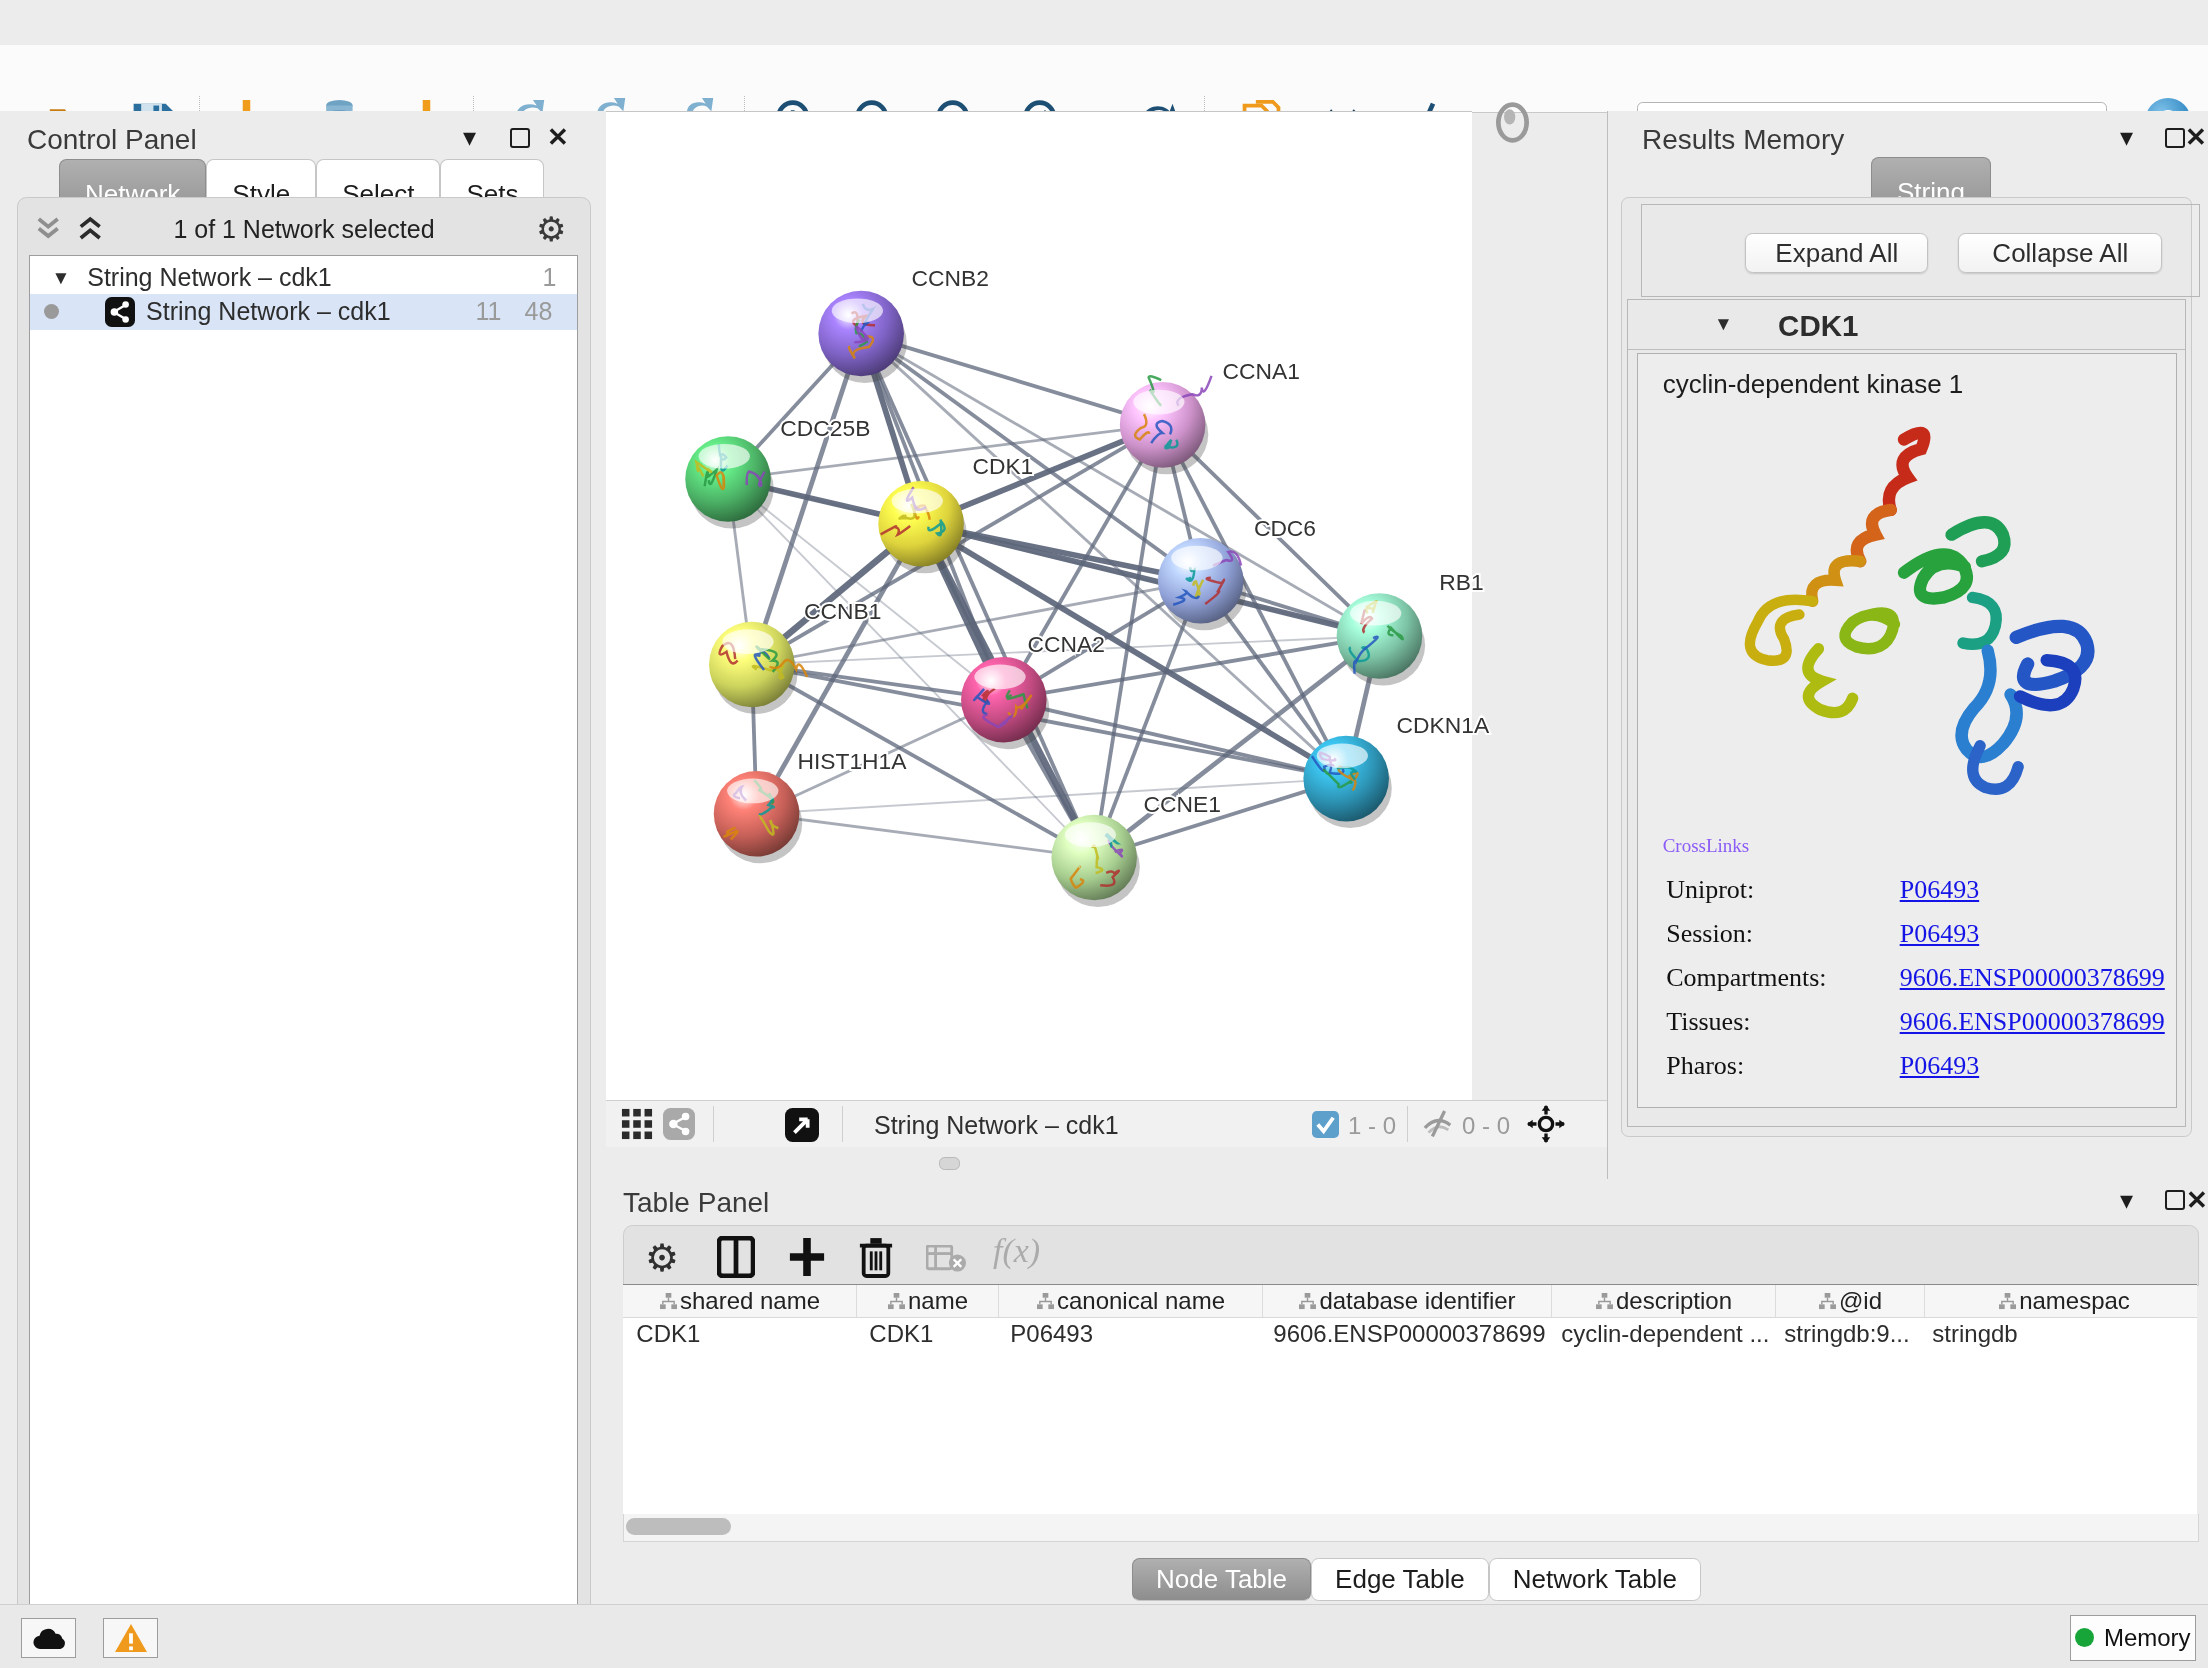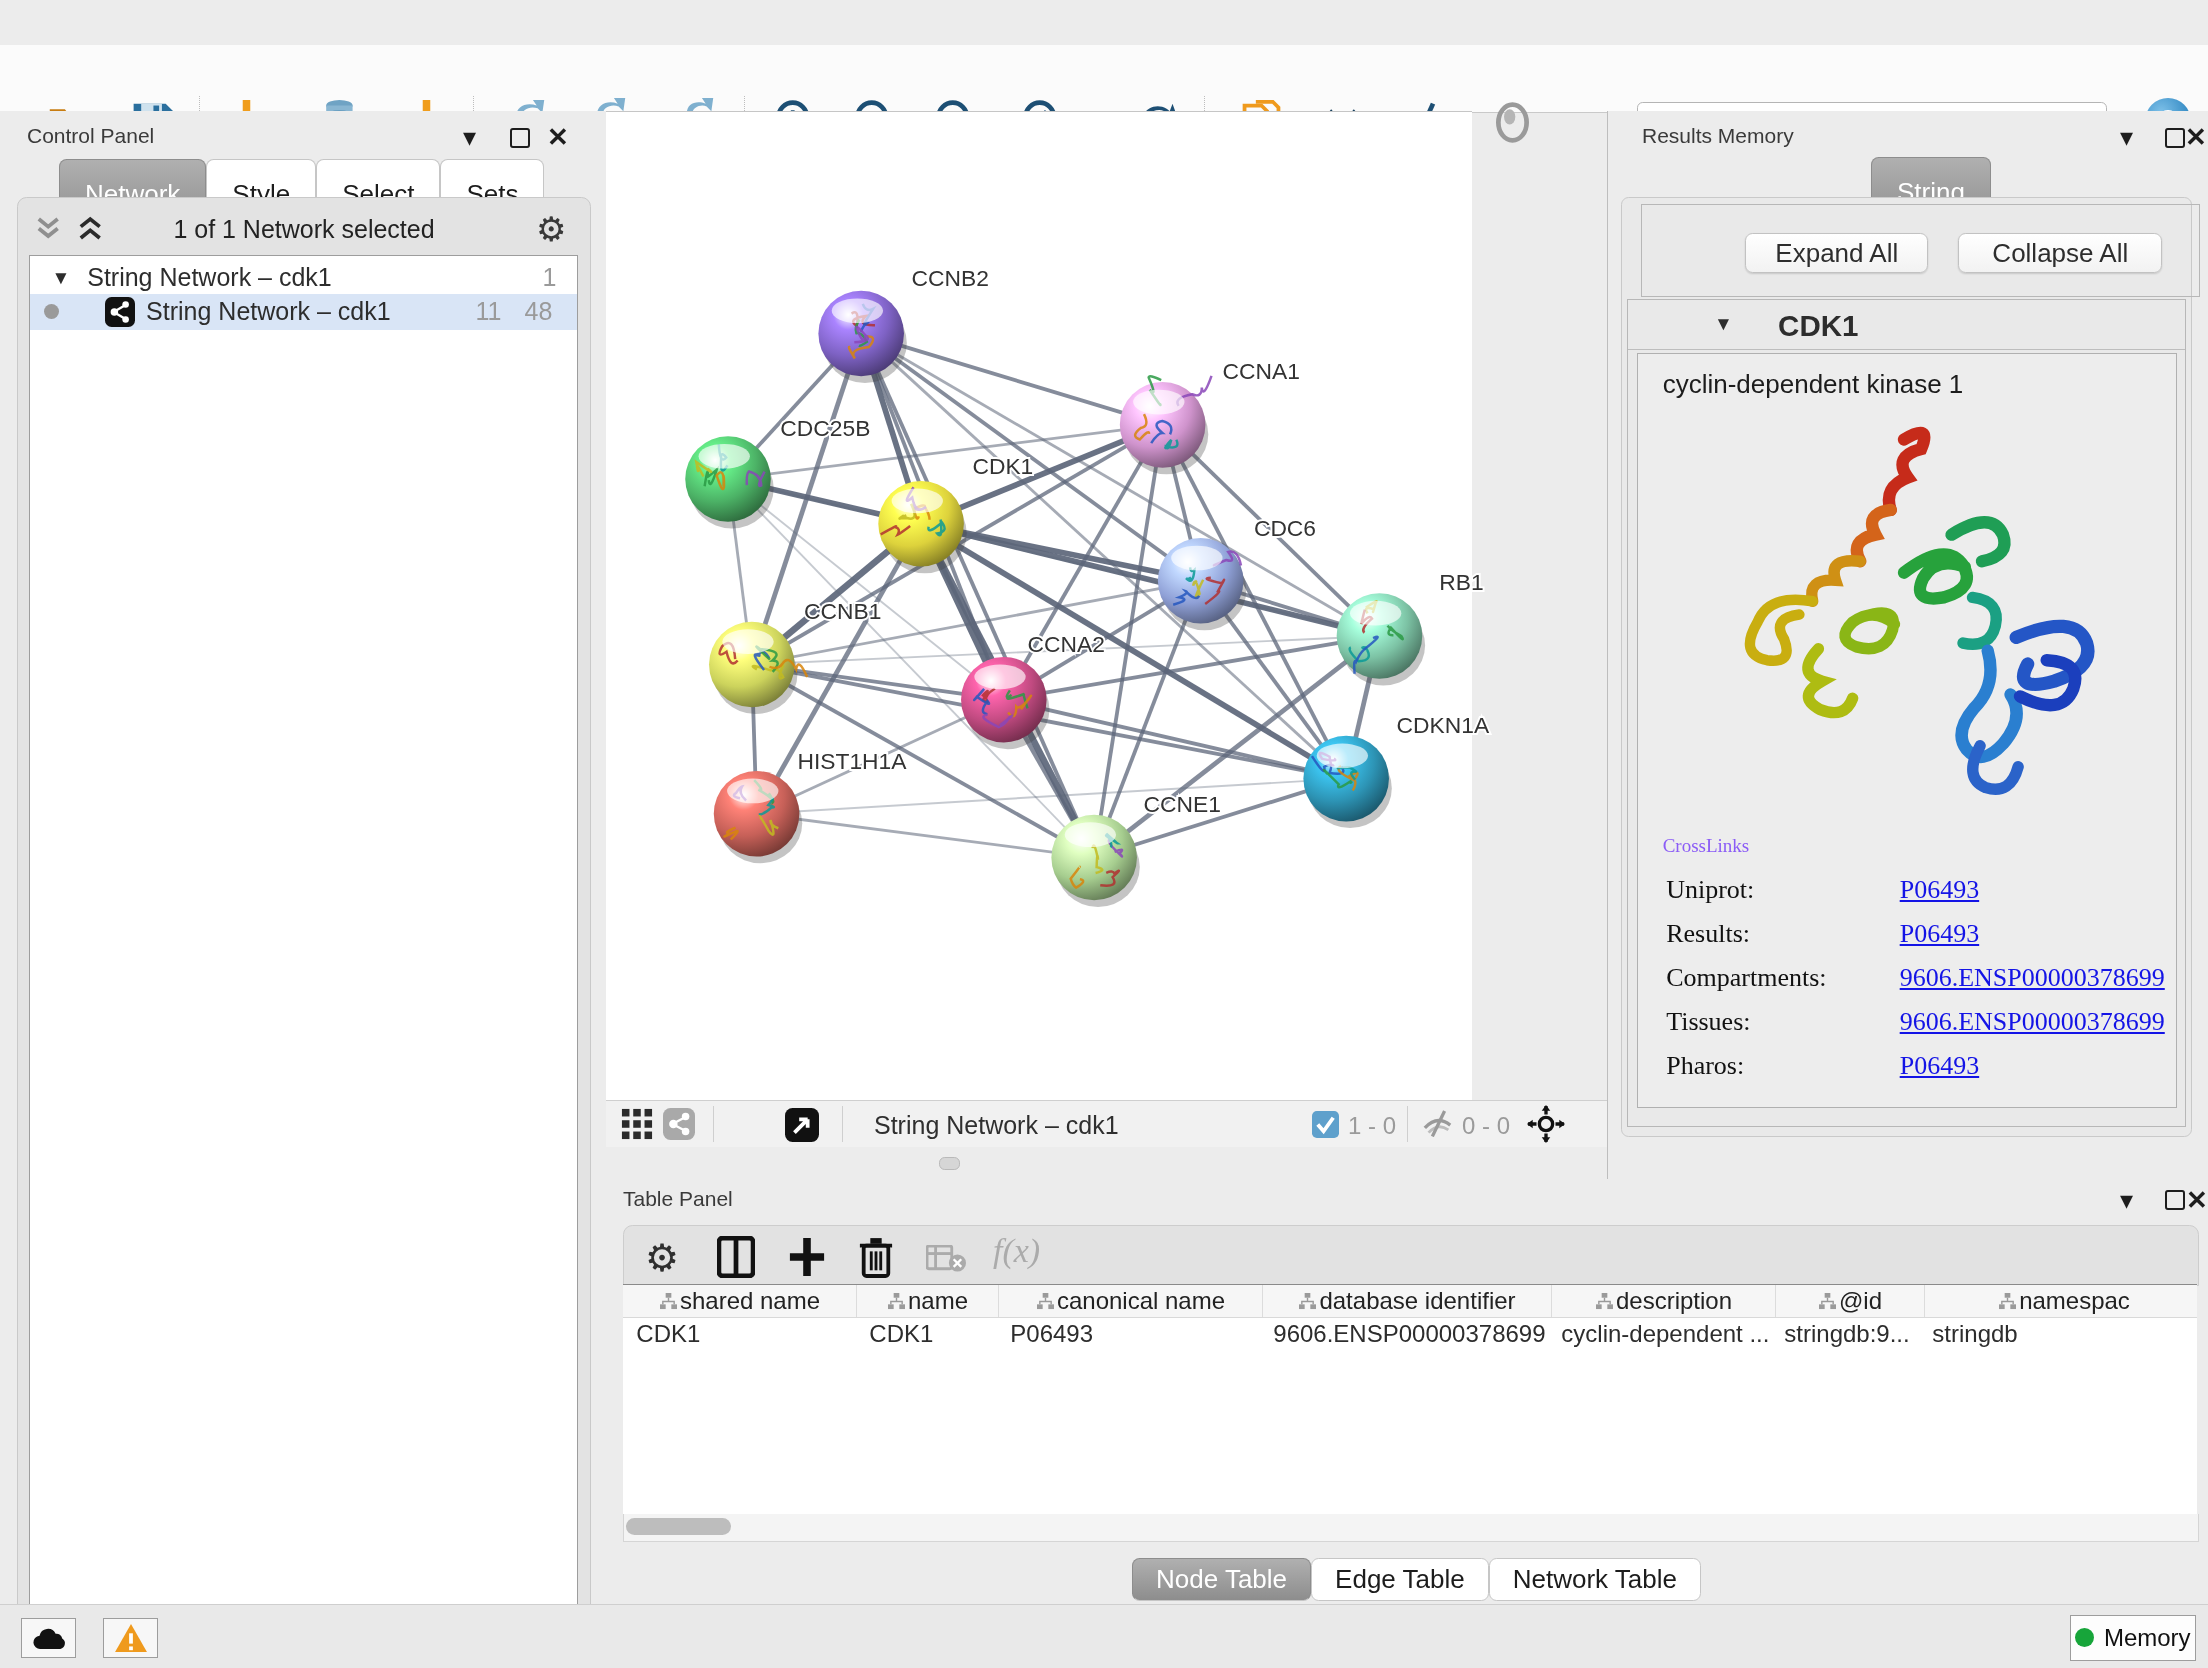--- a/index.html
+++ b/index.html
@@ -20,21 +20,21 @@
   .tsep{position:absolute;top:51px;width:0;height:53px;border-left:1.9px dotted #bdbdbd;}
   #search-field{position:absolute;left:1637px;top:57px;width:468px;height:38px;
     background:#fff;border:1px solid #b5b5b5;border-radius:5.7px;}
   #search-field .mag{position:absolute;left:9.5px;top:7.6px;}
   #search-input{position:absolute;left:42px;top:1.9px;width:418px;height:32px;border:0;outline:0;
     font-size:23px;background:transparent;font-family:"Liberation Sans",sans-serif;}
   #help-btn{position:absolute;left:2145px;top:53px;width:46px;height:46px;border-radius:50%;
     background:radial-gradient(circle at 35% 30%,#7dc0e8,#2e86c1 70%);color:#fff;
     font-size:32px;font-weight:bold;text-align:center;line-height:46px;}
   
-  .phead-title{font-size:21px;color:#3a3a3a;}
+  .phead-title{font-size:28px;color:#3a3a3a;}
   .wbtn{font-size:26px;color:#1d1d1d;line-height:26px;cursor:default;}
   .wsq{display:inline-block;width:16px;height:16px;border:2.4px solid #1d1d1d;border-radius:2.9px;}
   .tab{display:inline-block;padding:19px 25px;font-size:26px;background:#fff;
     border:1px solid #c6c6c6;border-bottom:none;border-radius:7.6px 7.6px 0 0;color:#1c1c1c;}
   .tab.active{background:linear-gradient(#b0b0b0,#8d8d8d);color:#fff;border-color:#8d8d8d;}
   
   #control-panel{left:0;top:111px;width:606px;height:1492px;background:#ececec;
     border-right:1px solid #bdbdbd;}
   #cp-box{position:absolute;left:17px;top:86px;width:572px;height:1498px;background:#e3e3e3;
     border:1px solid #c9c9c9;border-radius:9.5px;}
@@ -610,21 +610,21 @@
             <path d="M330 352 q-18 34 6 44 q26 8 34 -22" stroke="#2b63c9" stroke-width="12"></path>
           </svg>
           <div id="crosslinks">
             <div class="abs" id="crosslinks-title" style="left:25px;top:481px">CrossLinks</div>
             <div class="abs" id="crosslinks-rows" style="left:0;top:521px;width:100%">
                 <div class="cl-row">
                   <span class="cl-label">Uniprot:</span>
                   <span class="cl-link">P06493</span>
                 </div>
                 <div class="cl-row">
-                  <span class="cl-label">Results:</span>
+                  <span class="cl-label">Session:</span>
                   <span class="cl-link">P06493</span>
                 </div>
                 <div class="cl-row">
                   <span class="cl-label">Compartments:</span>
                   <span class="cl-link">9606.ENSP00000378699</span>
                 </div>
                 <div class="cl-row">
                   <span class="cl-label">Tissues:</span>
                   <span class="cl-link">9606.ENSP00000378699</span>
                 </div>

